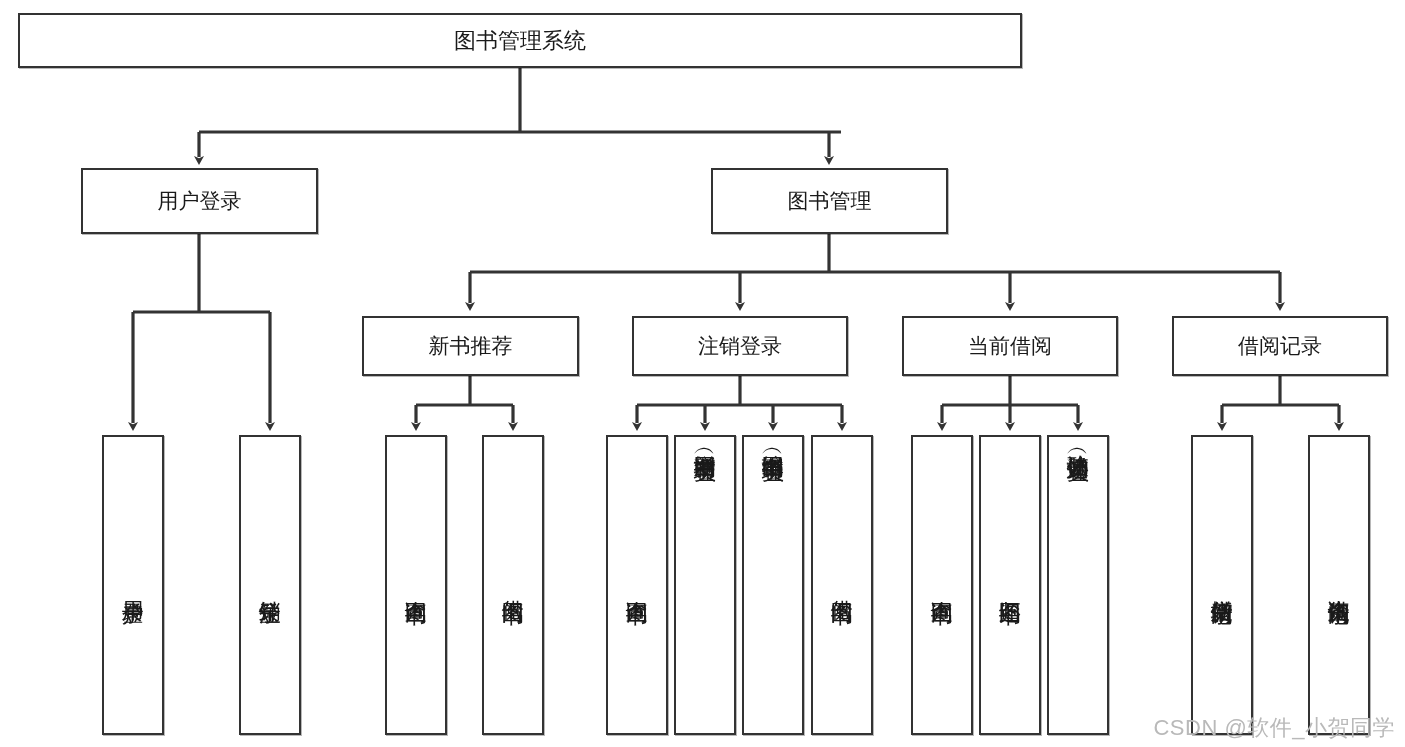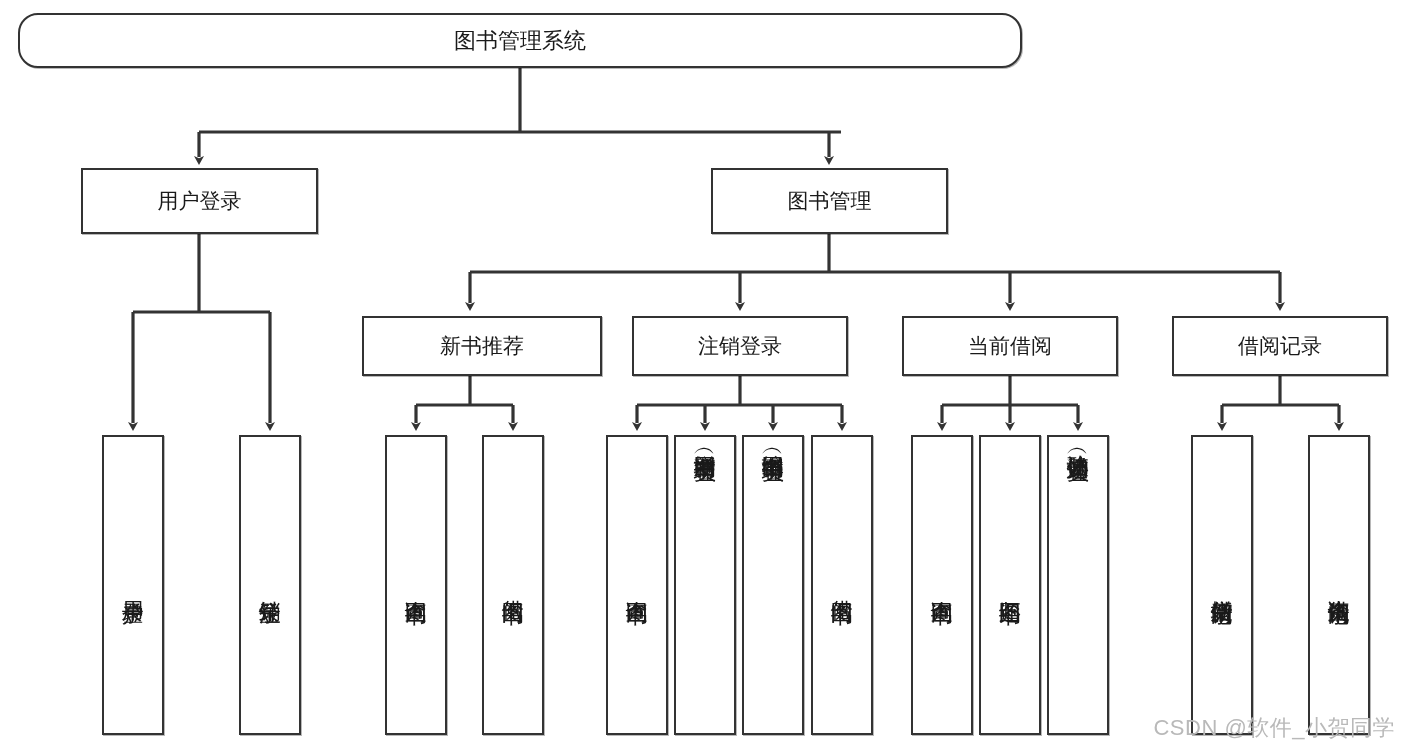--- a/index.html
+++ b/index.html
@@ -125,32 +125,32 @@
       <path d="M1010,405 L1010,423" marker-end="url(#arrow)"></path>
       <path d="M1078,405 L1078,423" marker-end="url(#arrow)"></path>
 
       <path d="M1280,376 L1280,405"></path>
       <path d="M1222,405 L1339,405"></path>
       <path d="M1222,405 L1222,423" marker-end="url(#arrow)"></path>
       <path d="M1339,405 L1339,423" marker-end="url(#arrow)"></path>
     </g>
   </svg>
 
-  <div class="node root h" style="left:18px; top:13px; width:1004px; height:55px;border-radius:20px;">
+  <div class="node root h" style="left:18px; top:13px; width:1004px; height:55px;">
     <span class="label">图书管理系统</span>
   </div>
 
   <div class="node h" style="left:81px; top:168px; width:237px; height:66px;">
     <span class="label">用户登录</span>
   </div>
   <div class="node h" style="left:711px; top:168px; width:237px; height:66px;">
     <span class="label">图书管理</span>
   </div>
 
-  <div class="node h" style="left:362px; top:316px; width:240px; height:60px;">
+  <div class="node h" style="left:362px; top:316px; width:217px; height:60px;">
     <span class="label">新书推荐</span>
   </div>
   <div class="node h" style="left:632px; top:316px; width:216px; height:60px;">
     <span class="label">注销登录</span>
   </div>
   <div class="node h" style="left:1172px; top:316px; width:216px; height:60px;">
     <span class="label">借阅记录</span>
   </div>
   <div class="node h" style="left:902px; top:316px; width:216px; height:60px;">
     <span class="label">当前借阅</span>

